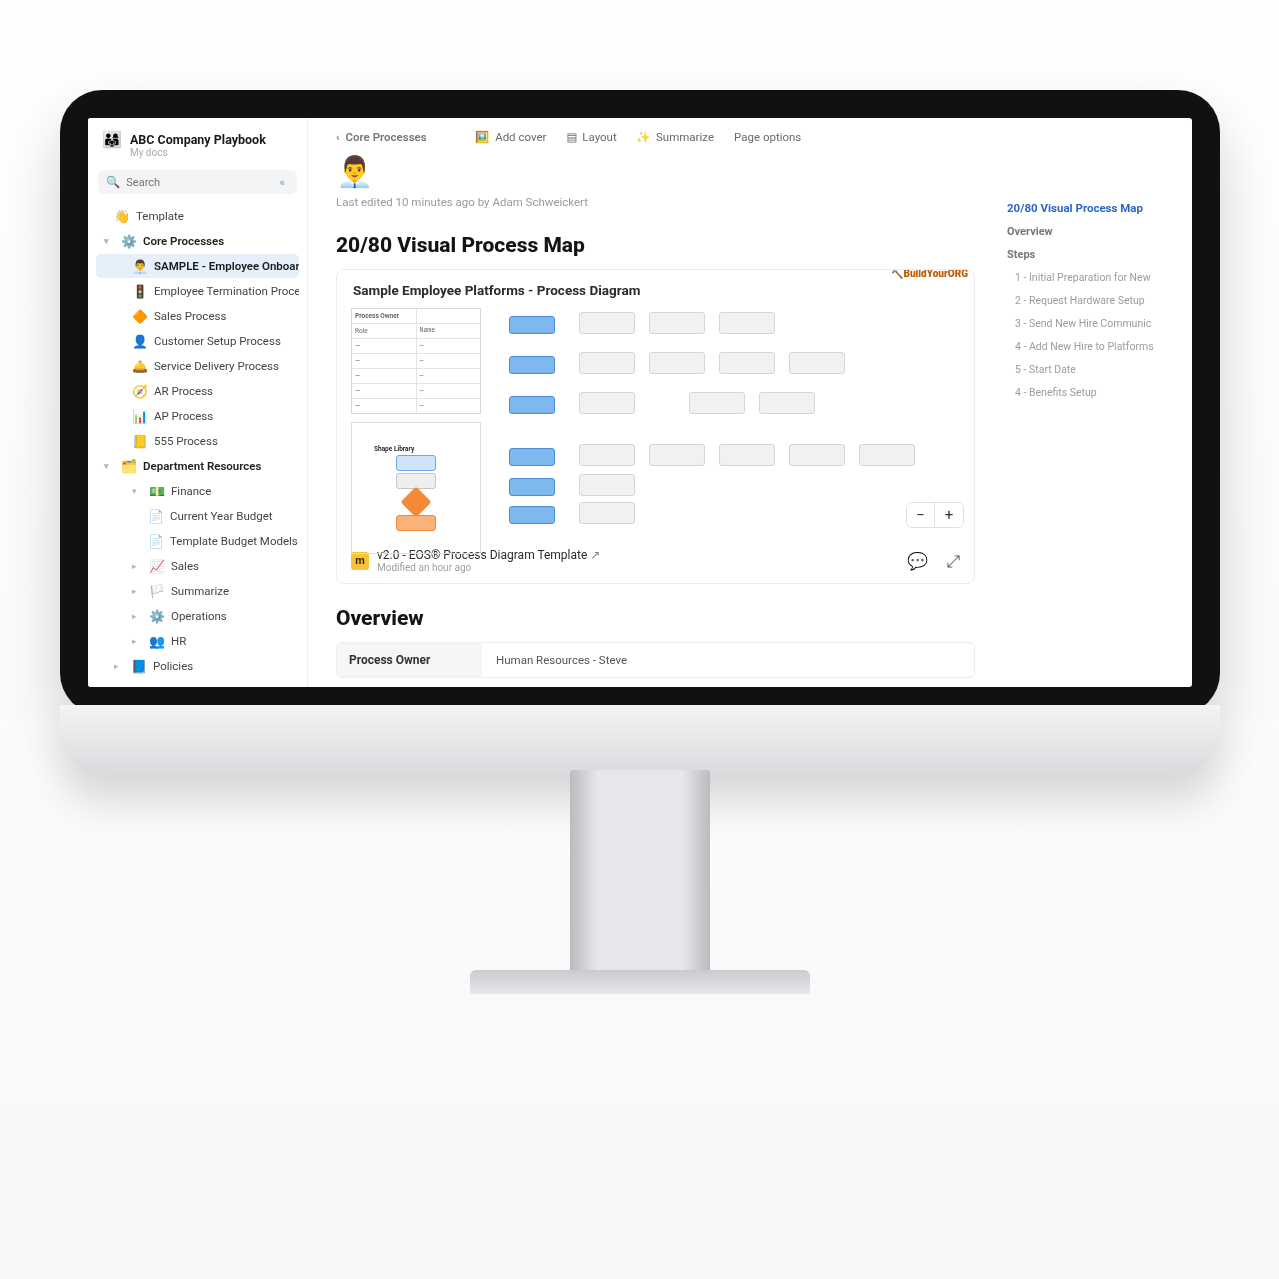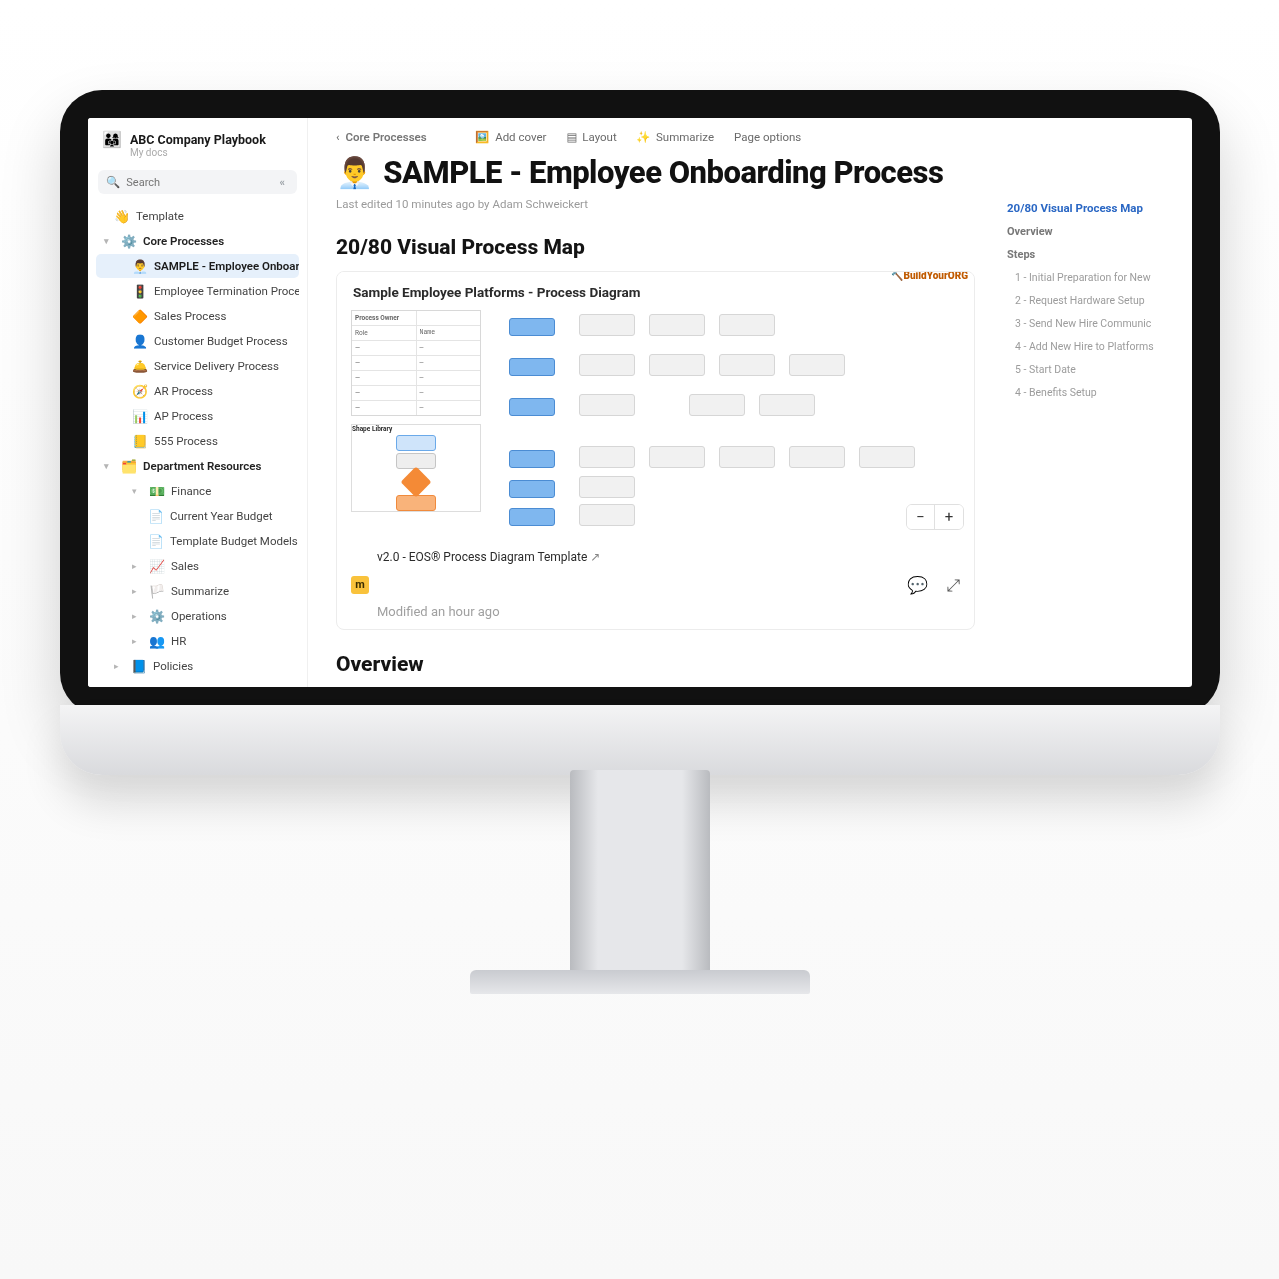--- a/index.html
+++ b/index.html
@@ -73,37 +73,37 @@
   .embed-label { font-size:11px; color:#9a9a9a; padding:8px 12px; background:#fafafa; }
   .embed-body { background:#fff; padding:10px 14px 10px 14px; position:relative; }
   .embed-inner-title { font-weight:700; font-size:13.5px; padding:2px 2px 10px; }
   .diagram-area { display:flex; gap:18px; height:220px; }
   .legend-col { width:130px; display:flex; flex-direction:column; gap:8px; }
   .legend-table { border:1px solid #d8d8d8; font-size:6.5px; color:#666; }
   .legend-table .r { display:flex; border-top:1px solid #e4e4e4; }
   .legend-table .r:first-child{border-top:0;}
   .legend-table .c { padding:3px 3px; border-right:1px solid #e4e4e4; flex:1; white-space:nowrap; overflow:hidden; }
   .legend-table .c:last-child{border-right:0;font-family:Liberation Mono, monospace;}
-  .shape-lib { border:1px solid #ddd; padding:0; display:flex; flex-direction:column; gap:2px; align-items:center; font-size:6.5px; }
+  .shape-lib { border:1px solid #ddd; padding:22px; display:flex; flex-direction:column; gap:2px; align-items:center; font-size:6.5px; }
   .chip-blue { width:40px; height:16px; background:#cfe4fa; border:1px solid #6aa9e9; border-radius:3px; }
   .chip-gray { width:40px; height:16px; background:#eee; border:1px solid #c5c5c5; border-radius:3px; }
   .chip-diamond { width:22px; height:22px; background:#f48a36; transform:rotate(45deg); border-radius:3px; }
   .chip-orange { width:40px; height:16px; background:#f9b37a; border:1px solid #f08a3c; border-radius:3px; }
   .flow { flex:1; position:relative; }
   .lane-blue { position:absolute; left:10px; width:46px; height:18px; background:#7fb7ef; border:1px solid #4b8cd3; border-radius:3px; }
   .lane-gray { position:absolute; width:56px; height:22px; background:#f1f1f1; border:1px solid #d6d6d6; border-radius:3px; }
   .wm { position:absolute; top:-2px; right:6px; font-size:10px; color:#a86b12; font-weight:700; }
   .wm b{ color:#c05a00; }
   .zoom-ctrl { position:absolute; right:10px; bottom:10px; display:flex; border:1px solid #e0e0e0; border-radius:6px; overflow:hidden; background:#fff; }
   .zoom-ctrl button { width:28px; height:24px; border:0; background:#fff; color:#333; font-size:15px; cursor:pointer; }
   .zoom-ctrl button:first-child{border-right:1px solid #e0e0e0;}
   .embed-foot { display:flex; align-items:center; justify-content:space-between; padding:10px 14px; }
   .embed-foot .fl { display:flex; align-items:center; gap:8px; font-size:12px; }
   .embed-foot .fl .ic { width:18px; height:18px; background:#f9c23b; border-radius:3px; display:inline-flex; align-items:center; justify-content:center; font-size:11px; font-weight:700; color:#3b2d00; }
-  .embed-foot .fl .sub2 { font-size:13px; color:#a0a0a0;margin-top:40px; }
+  .embed-foot .fl .sub2 { font-size:10px; color:#a0a0a0; }
   .embed-foot .fr { display:flex; gap:18px; color:#555; font-size:17px; }
 
   
   .ov-table { margin-top:10px; border:1px solid #eee; border-radius:6px; overflow:hidden; }
   .ov-row { display:flex; align-items:center; }
   .ov-row .k { width:145px; background:#f6f6f6; padding:10px 12px; font-weight:700; font-size:12px; color:#333; }
   .ov-row .v { flex:1; padding:10px 14px; font-size:11.5px; color:#555; }
 
   
   .ol-item { padding:5px 2px; white-space:nowrap; overflow:hidden; text-overflow:ellipsis; cursor:pointer; }
@@ -150,21 +150,21 @@
           <div class="nav-item depth2">
               <span class="ic">🚦</span>
               <span>Employee Termination Process</span>
             </div>
           <div class="nav-item depth2">
               <span class="ic">🔶</span>
               <span>Sales Process</span>
             </div>
           <div class="nav-item depth2">
               <span class="ic">👤</span>
-              <span>Customer Budget Process</span>
+              <span>Customer Setup Process</span>
             </div>
           <div class="nav-item depth2">
               <span class="ic">🛎️</span>
               <span>Service Delivery Process</span>
             </div>
           <div class="nav-item depth2">
               <span class="ic">🧭</span>
               <span>AR Process</span>
             </div>
           <div class="nav-item depth2">
@@ -249,21 +249,20 @@
                 <span>✨</span>
                 <span>Summarize</span>
               </span>
             <span class="tool">
                 <span>Page options</span>
               </span>
           </div>
 
           <div class="title-row">
             <span class="t-emoji">👨‍💼</span>
-            <h1 class="page-title">SAMPLE - Employee Onboarding Process</h1>
           </div>
           <div class="sub">Last edited 10 minutes ago by Adam Schweickert</div>
 
           <h2 class="sect">20/80 Visual Process Map</h2>
 
           <div class="embed-card">
             <div class="embed-body">
               <div class="embed-inner-title">Sample Employee Platforms - Process Diagram</div>
               <span class="wm">🔨<b>BuildYourORG</b></span>
 

